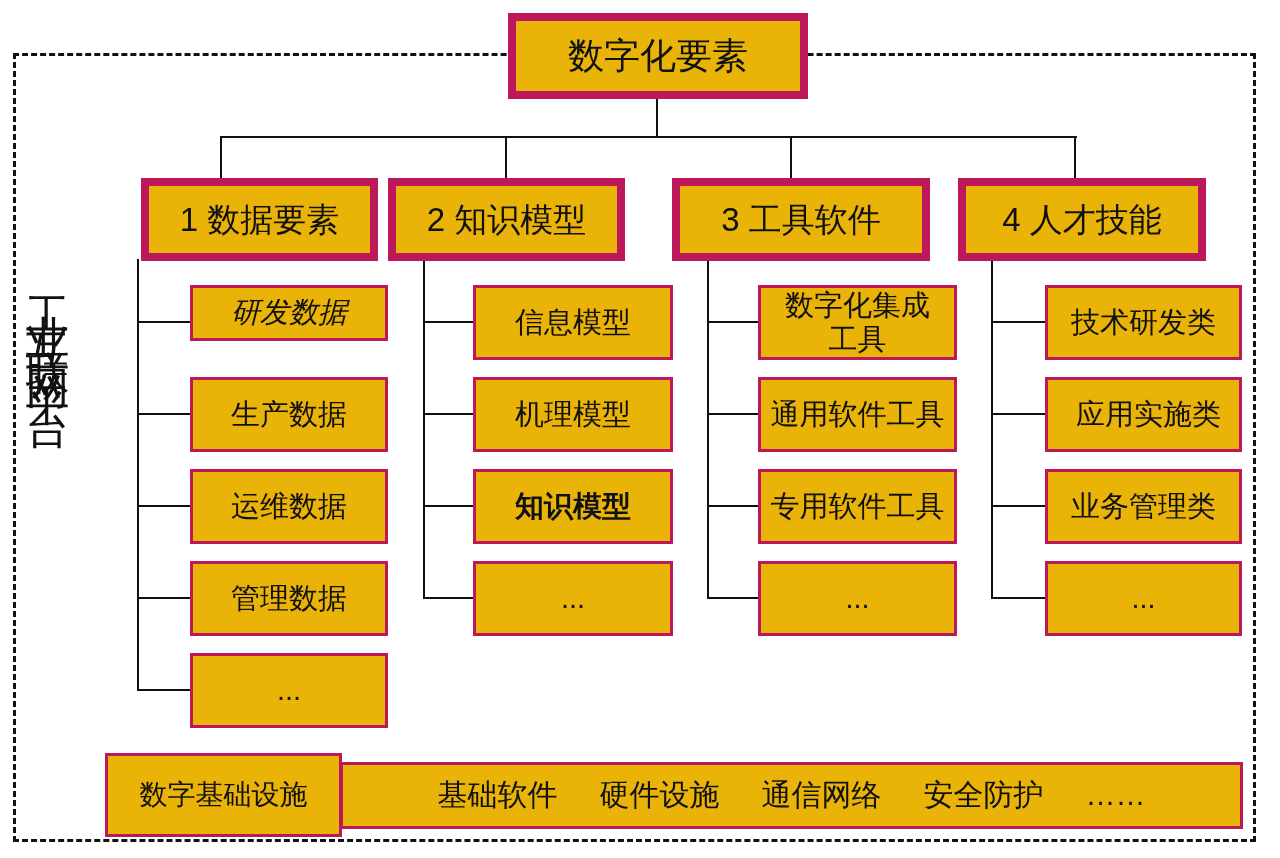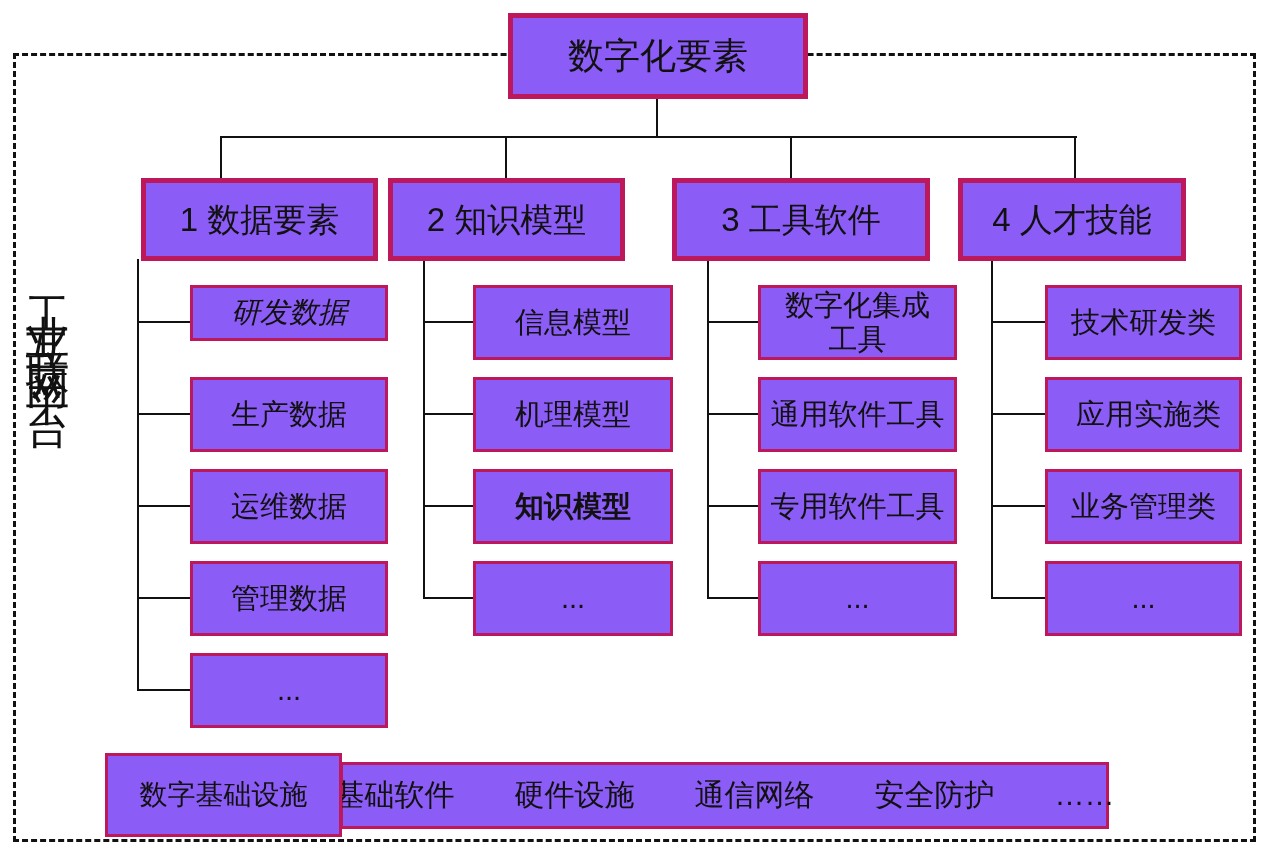--- a/index.html
+++ b/index.html
@@ -16,42 +16,42 @@
     position: absolute;
     left: 13px; top: 53px;
     width: 1243px; height: 789px;
     border: 3px dashed #111111;
     box-sizing: border-box;
     z-index: 0;
   }
   .line { position: absolute; background: #111111; z-index: 1; }
   .box {
     position: absolute;
-    background: #8b5cf6;
-    border: 5px solid #be185d;
+    background: #eab308;
+    border: 8px solid #be185d;
     box-sizing: border-box;
     display: flex;
     align-items: center;
     justify-content: center;
     text-align: center;
     z-index: 2;
     line-height: 1.15;
     white-space: pre-line;
   }
   .top-box   { left: 508px; top: 13px;  width: 300px; height: 86px; font-size: 36px; }
   .branch    { top: 178px; height: 83px; font-size: 33px; }
   .leaf      { border-width: 3px; font-size: 29px; }
   .found-label {
     left: 105px; top: 753px; width: 237px; height: 84px;
     border-width: 3px; font-size: 28px; z-index: 4;
   }
   .found-band {
-    left: 340px; top: 762px; width: 769px; height: 67px;
+    left: 340px; top: 762px; width: 903px; height: 67px;
     border-width: 3px; font-size: 30px; z-index: 3;
-    display: flex; gap: 60px; align-items: center; justify-content: center;
+    display: flex; gap: 42px; align-items: center; justify-content: center;
     white-space: nowrap;
   }
   .side-label {
     position: absolute;
     left: 26px; top: 262px;
     font-size: 44px;
     writing-mode: vertical-lr;
     text-orientation: upright;
     letter-spacing: 18px;
     line-height: 1;
@@ -98,21 +98,21 @@
   <div class="line" style="left:991px; top:321px; width:54px; height:2px;"></div>
   <div class="line" style="left:991px; top:413px; width:54px; height:2px;"></div>
   <div class="line" style="left:991px; top:505px; width:54px; height:2px;"></div>
   <div class="line" style="left:991px; top:597px; width:54px; height:2px;"></div>
 
   <div class="box top-box">数字化要素</div>
 
   <div class="box branch" style="left:103px; width:237px;margin-left:38px;">1 数据要素</div>
   <div class="box branch" style="left:388px; width:237px;">2 知识模型</div>
   <div class="box branch" style="left:672px; width:258px;">3 工具软件</div>
-  <div class="box branch" style="left:958px; width:228px;">4 人才技能</div>
+  <div class="box branch" style="left:958px; width:248px;">4 人才技能</div>
 
   <div class="box leaf" style="left:190px; top:285px; width:198px; height:56px;font-style:italic;">研发数据</div>
   <div class="box leaf" style="left:190px; top:377px; width:198px; height:75px;">生产数据</div>
   <div class="box leaf" style="left:190px; top:469px; width:198px; height:75px;">运维数据</div>
   <div class="box leaf" style="left:190px; top:561px; width:198px; height:75px;">管理数据</div>
   <div class="box leaf" style="left:190px; top:653px; width:198px; height:75px;">...</div>
 
   <div class="box leaf" style="left:473px; top:285px; width:200px; height:75px;">信息模型</div>
   <div class="box leaf" style="left:473px; top:377px; width:200px; height:75px;">机理模型</div>
   <div class="box leaf" style="left:473px; top:469px; width:200px; height:75px;font-weight:bold;">知识模型</div>

